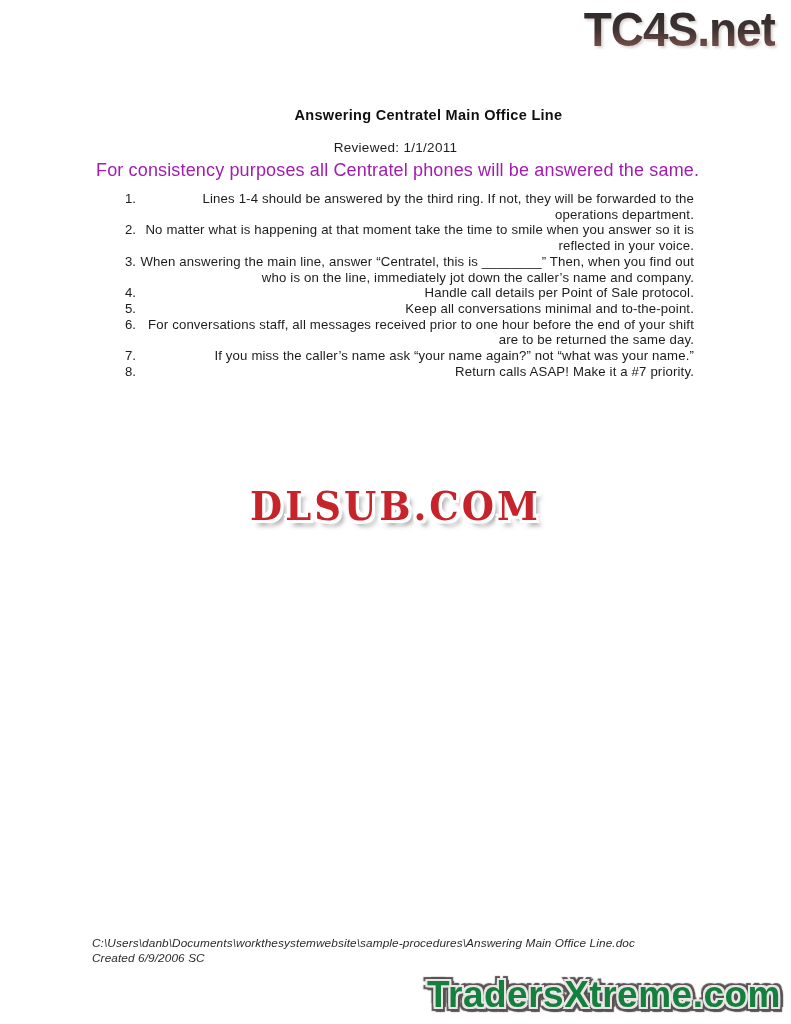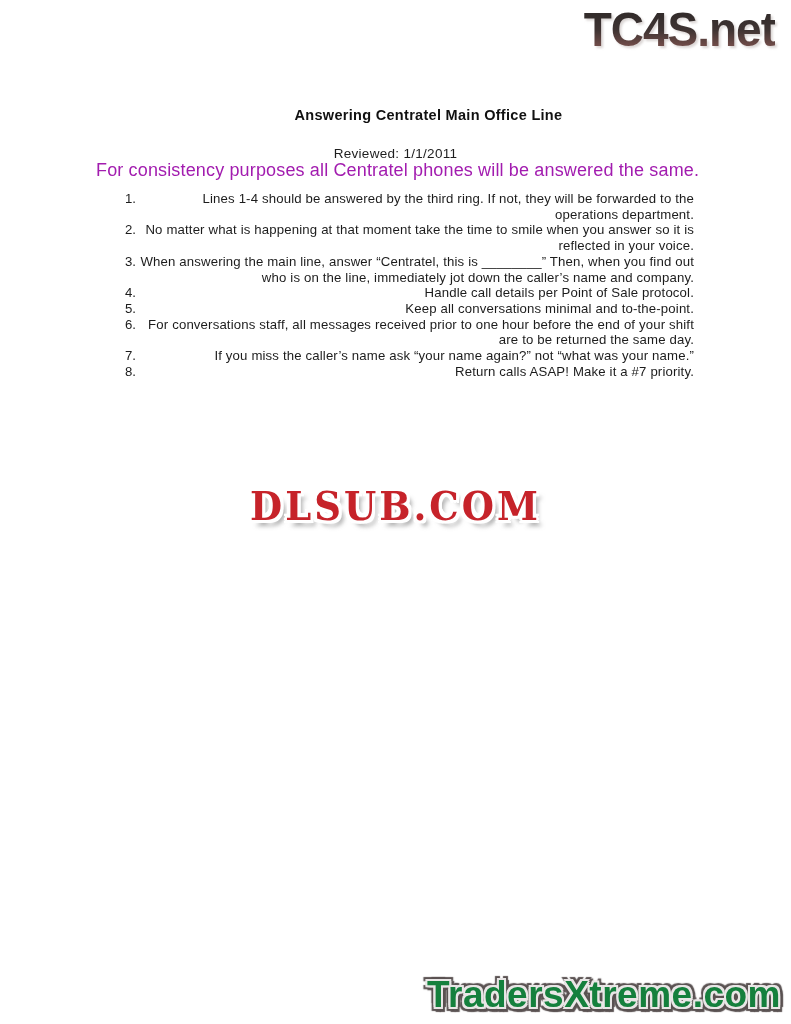--- a/index.html
+++ b/index.html
@@ -42,21 +42,21 @@
     width:100%;
     text-align:center;
     font-size:14.5px;
     font-weight:bold;
     letter-spacing:0.3px;
     color:#111;
     margin-left:33px;
   }
   .doc-reviewed {
     position:absolute;
-    top:146px; left:0;
+    top:140px; left:0;
     width:100%;
     text-align:center;
     font-size:13.5px;
     letter-spacing:0.3px;
     color:#1e1e1e;
   }
   .doc-intro {
     position:absolute;
     top:160px; left:96px;
     width:610px;
@@ -150,15 +150,17 @@
     <li>Keep all conversations minimal and to-the-point.</li>
     <li>For conversations staff, all messages received prior to one hour before the end of your shift are to be returned the same day.</li>
     <li>If you miss the caller’s name ask “your name again?” not “what was your name.”</li>
     <li>Return calls ASAP! Make it a #7 priority.</li>
   </ol>
 </div>
 
 <div class="dlsub-logo">DLSUB.COM</div>
 
 <div class="doc-footer">
+  <div>C:\Users\danb\Documents\workthesystemwebsite\sample-procedures\Answering Main Office Line.doc</div>
+  <div>Created 6/9/2006 SC</div>
 </div>
 
 <div class="traders-logo">TradersXtreme.com</div>
 
 </body></html>

